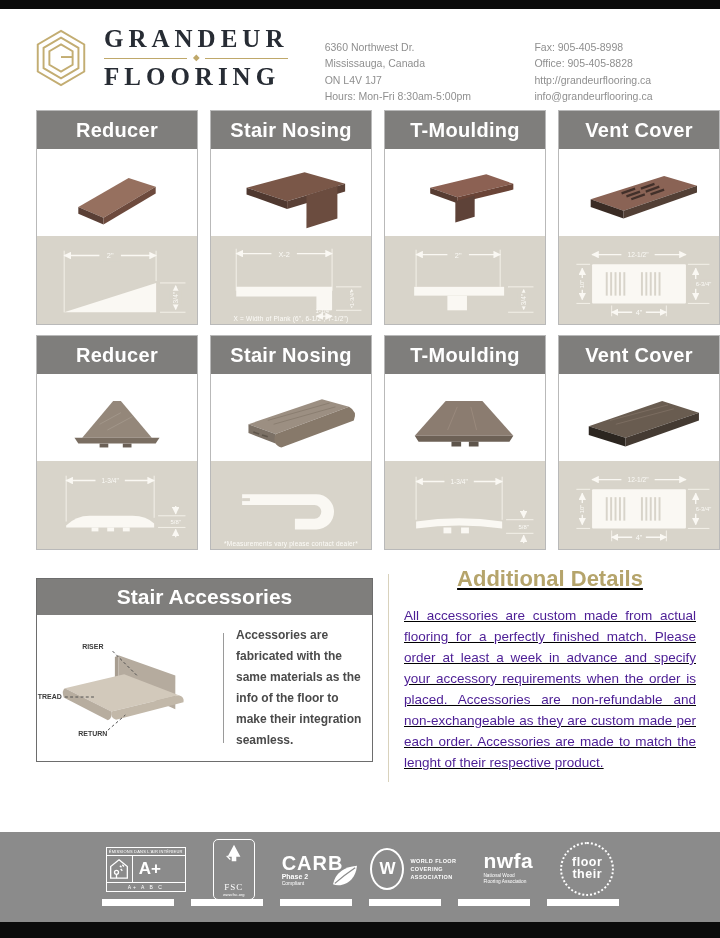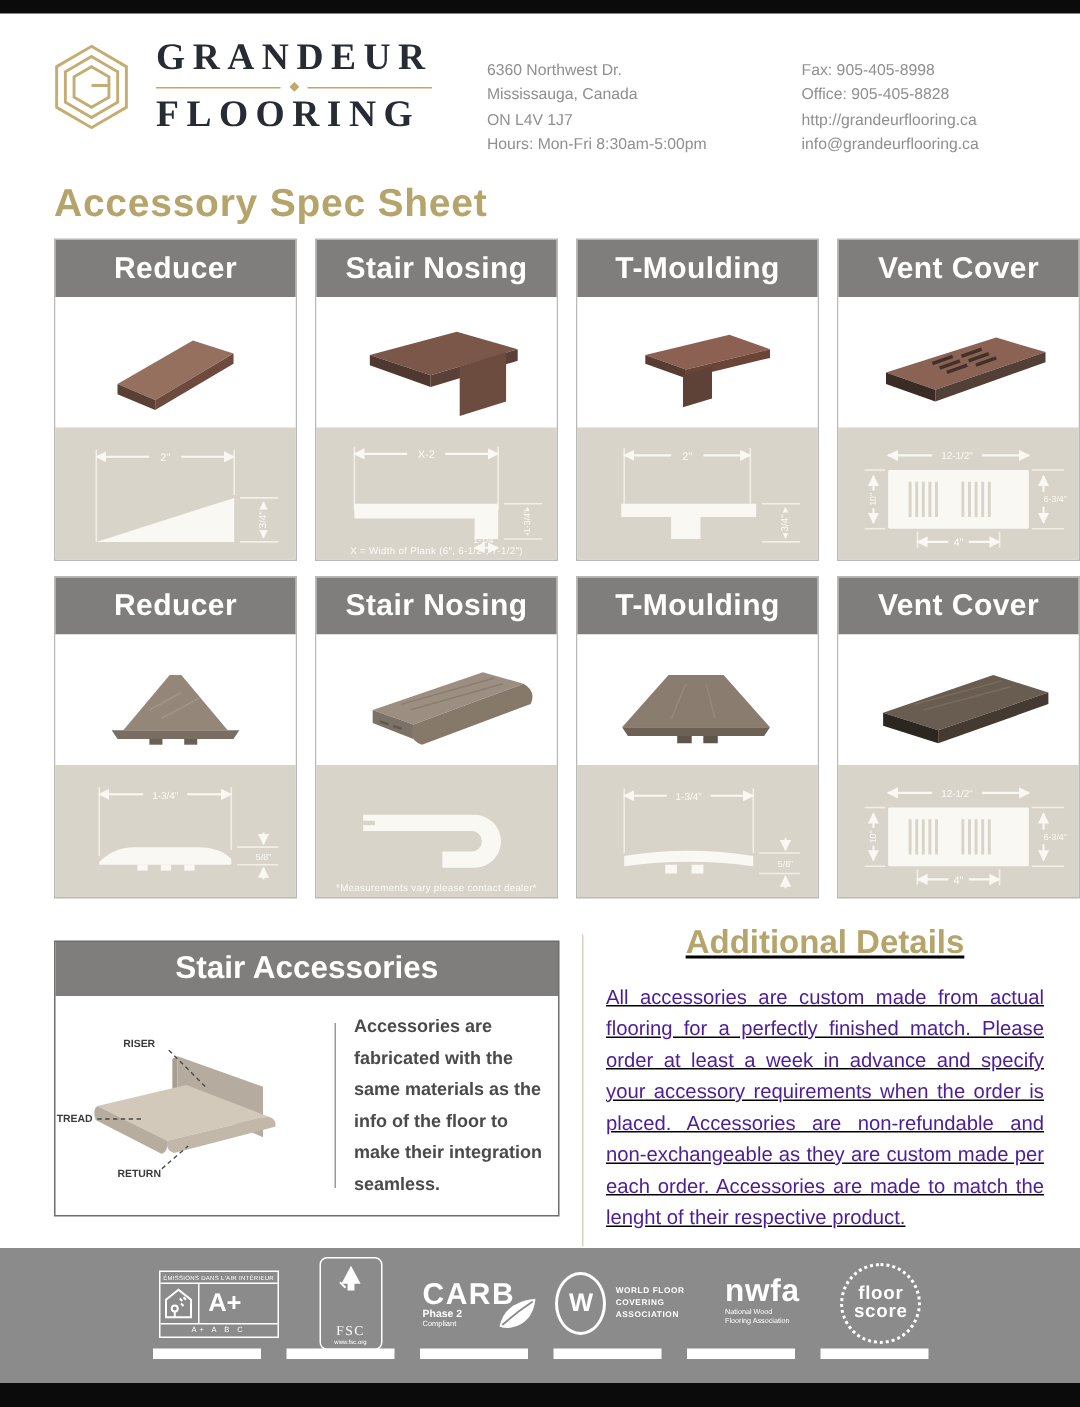--- a/index.html
+++ b/index.html
@@ -137,21 +137,20 @@
       <div>Hours: Mon-Fri 8:30am-5:00pm</div>
     </div>
     <div class="contact">
       <div>Fax: 905-405-8998</div>
       <div>Office: 905-405-8828</div>
       <div>http://grandeurflooring.ca</div>
       <div>info@grandeurflooring.ca</div>
     </div>
   </div>
 
-  <div class="sheet-title">Accessory Spec Sheet</div>
 
   <div class="grid">
 
     <div class="card">
       <div class="card-head">Reducer</div>
       <div class="card-photo">
         <svg viewBox="0 0 160 90">
           <polygon points="40,60 92,30 120,39 66,71" fill="#96705f"></polygon>
           <polygon points="40,60 66,71 66,78 40,67" fill="#5a3f35"></polygon>
           <polygon points="66,71 120,39 120,46 66,78" fill="#6d4a3d"></polygon>
@@ -521,21 +520,21 @@
           <div class="nwfa-sub">
             <div>National Wood</div>
             <div>Flooring Association</div>
           </div>
         </div>
       </div>
 
       <div class="cert">
         <div class="fscore">
           <div class="fs-l">floor</div>
-          <div class="fs-l">score</div>
+          <div class="fs-l">their</div>
         </div>
       </div>
     </div>
 
     <div class="bars-row">
       <div class="fbar"></div>
       <div class="fbar"></div>
       <div class="fbar"></div>
       <div class="fbar"></div>
       <div class="fbar"></div>

